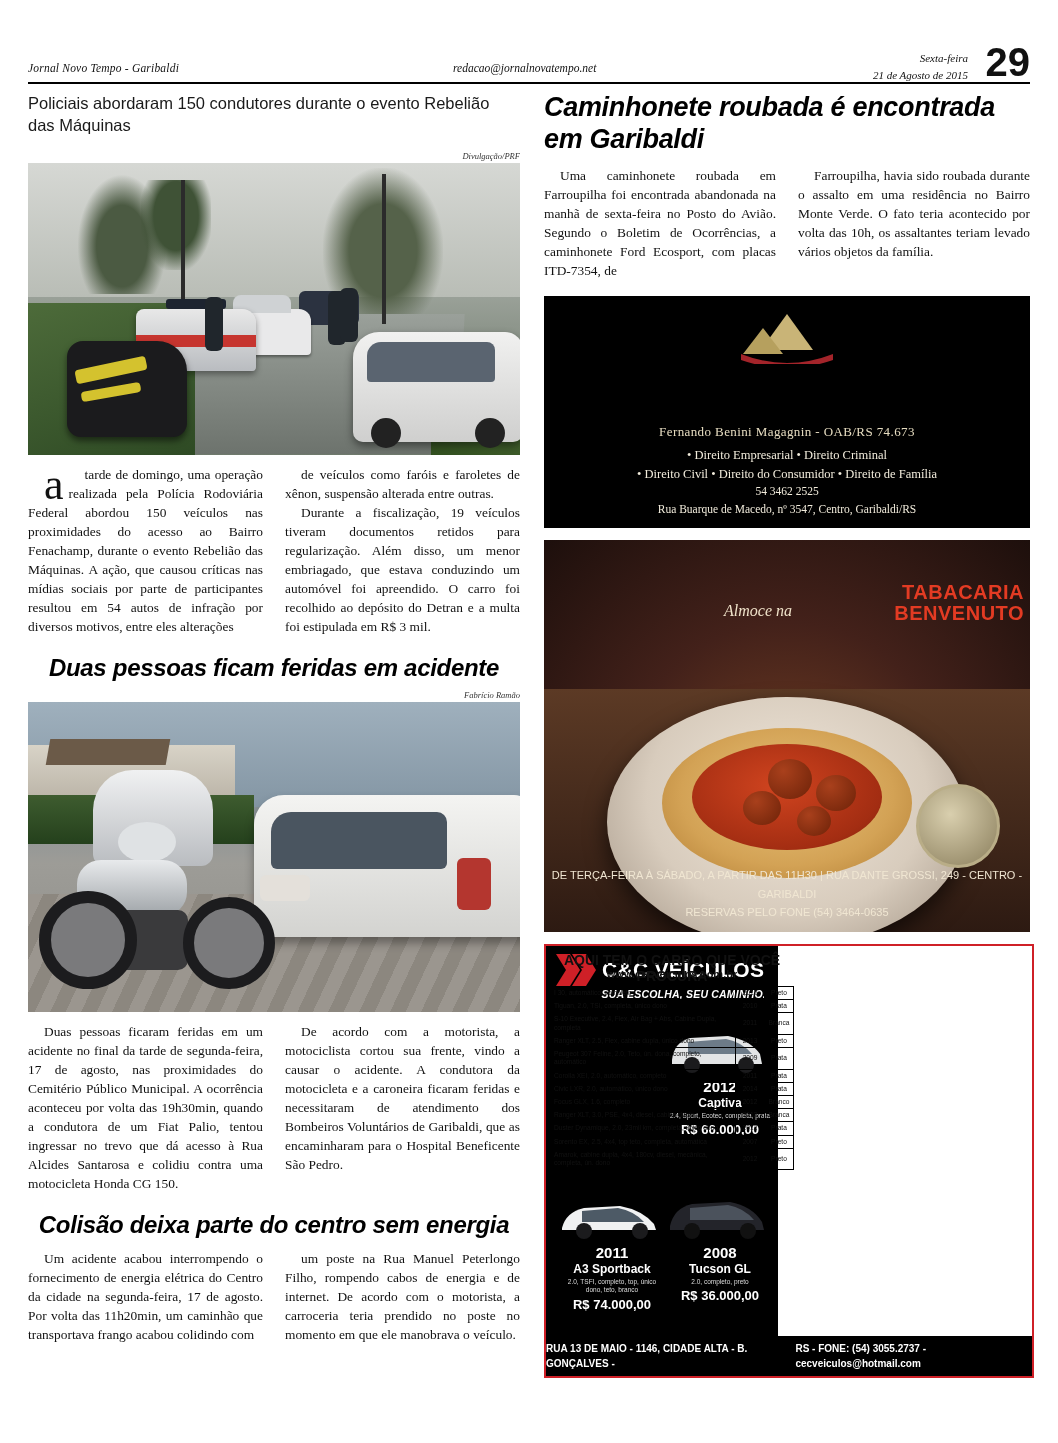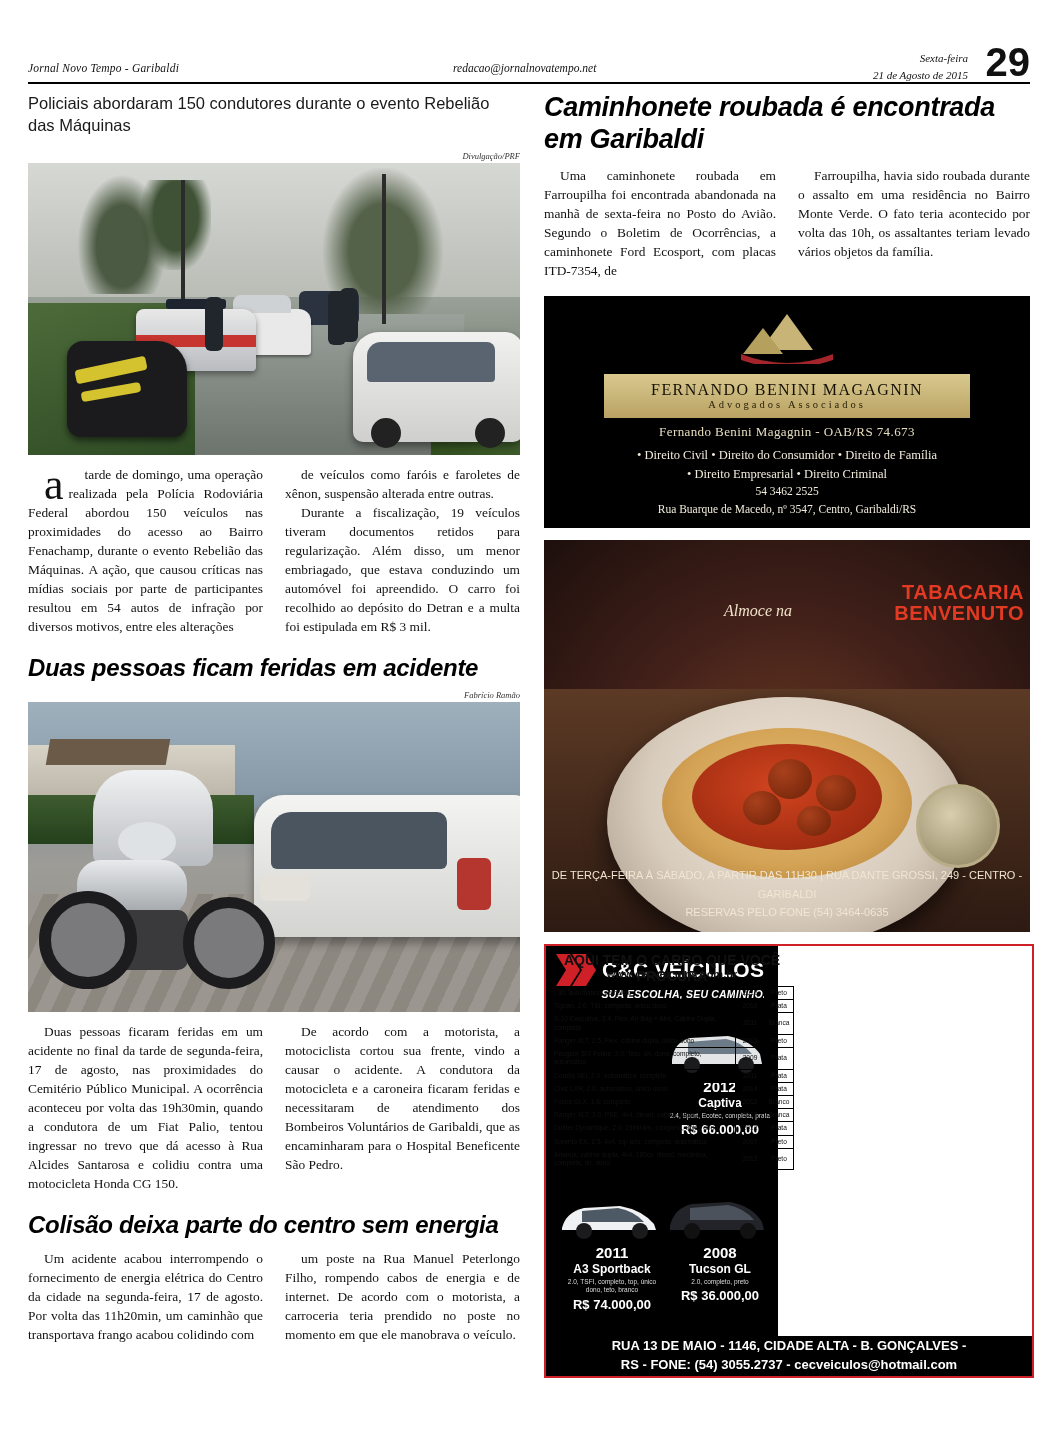--- a/index.html
+++ b/index.html
@@ -25,21 +25,21 @@
   .subhead{font-family:"Liberation Sans",sans-serif;font-size:16.5px;line-height:1.35;color:#1a1a1a;margin-bottom:14px;}
 
   .photo{position:relative;width:100%;overflow:hidden;}
   .credit{font-size:8.5px;font-style:italic;text-align:right;color:#333;margin-bottom:2px;}
 
   .body2{column-count:2;column-gap:22px;font-size:13.4px;line-height:1.42;text-align:justify;color:#111;margin-top:10px;}
   .body2 p{margin:0 0 0 0;text-indent:16px;}
   .dropcapP{text-indent:0;}
   .dropcapP::first-letter{float:left;font-size:44px;line-height:36px;padding:2px 5px 0 0;font-weight:normal;}
 
-  h2.sec{font-family:"Liberation Sans",sans-serif;font-style:italic;font-weight:bold;font-size:24px;color:#000;margin:18px 0 8px 0;letter-spacing:-.3px;}
+  h2.sec{font-family:"Liberation Sans",sans-serif;font-style:italic;font-weight:bold;font-size:24px;color:#000;margin:18px 0 8px 0;letter-spacing:-.3px;text-align:center;}
   h2.secR{font-family:"Liberation Sans",sans-serif;font-style:italic;font-weight:bold;font-size:27px;color:#000;margin:0 0 10px 0;line-height:1.18;letter-spacing:-.3px;}
 
   
   .ph1{height:292px;background:linear-gradient(180deg,#c9ccc8 0%,#aeb3ad 28%,#8f978d 55%,#6f7a6c 100%);}
   .ph1 .sky{position:absolute;left:0;top:0;width:100%;height:46%;background:linear-gradient(180deg,#d6d8d4,#b9bdb6);}
   .ph1 .grassL{position:absolute;left:0;bottom:0;width:34%;height:52%;background:linear-gradient(160deg,#4d6b3a,#2e4a24);}
   .ph1 .grassR{position:absolute;right:0;bottom:0;width:18%;height:26%;background:linear-gradient(200deg,#56743f,#32501f);}
   .ph1 .road{position:absolute;left:26%;bottom:0;width:62%;height:48%;background:linear-gradient(180deg,#9aa09a,#6d736d);transform:skewX(-3deg);}
   .ph1 .treeA{position:absolute;left:10%;top:4%;width:90px;height:120px;background:radial-gradient(ellipse at 50% 60%,#4b5a42 40%,rgba(90,105,80,0) 70%);}
   .ph1 .treeB{position:absolute;left:60%;top:2%;width:120px;height:150px;background:radial-gradient(ellipse at 50% 55%,#55624a 40%,rgba(100,112,92,0) 72%);}
@@ -115,21 +115,21 @@
   .adCar .cell .carimg{width:104px;height:58px;position:relative;margin-bottom:2px;}
   .adCar .cell .yr{font-family:"Liberation Sans",sans-serif;font-weight:bold;font-size:15px;}
   .adCar .cell .nm{font-family:"Liberation Sans",sans-serif;font-weight:bold;font-size:12px;margin-top:1px;}
   .adCar .cell .ds{font-family:"Liberation Sans",sans-serif;font-size:6.5px;line-height:1.3;color:#ddd;margin:2px 2px 2px;}
   .adCar .cell .pr{font-family:"Liberation Sans",sans-serif;font-weight:bold;font-size:13px;}
   .adCar .rtitle{position:absolute;left:6px;top:6px;width:240px;text-align:center;font-family:"Liberation Sans",sans-serif;font-weight:bold;font-size:14px;color:#111;}
   .adCar .rsite{position:absolute;left:6px;top:22px;width:240px;text-align:center;font-family:"Liberation Sans",sans-serif;font-weight:bold;font-size:11px;color:#111;}
   .adCar table{position:absolute;left:4px;top:40px;width:244px;border-collapse:collapse;font-family:"Liberation Sans",sans-serif;font-size:6.6px;color:#111;}
   .adCar td{border:.5px solid #000;padding:2px 3px;vertical-align:middle;line-height:1.25;}
   .adCar td.c{text-align:center;width:22px;}
-  .adCar .foot{position:absolute;left:0;bottom:0;width:100%;height:40px;background:#000;color:#fff;font-family:"Liberation Sans",sans-serif;font-size:13px;display:flex;flex-direction:column;align-items:center;justify-content:flex-start;line-height:1.5;font-weight:bold;}
+  .adCar .foot{position:absolute;left:0;bottom:0;width:100%;height:40px;background:#000;color:#fff;font-family:"Liberation Sans",sans-serif;font-size:10px;display:flex;flex-direction:row;align-items:center;justify-content:space-between;line-height:1.5;font-weight:bold;}
 </style>
 </head>
 <body>
 
 <div class="page">
  <div class="inner">
 
   <div class="masthead">
     <div class="mast-left">Jornal Novo Tempo - Garibaldi</div>
     <div class="mast-mid">redacao@jornalnovatempo.net</div>
@@ -227,28 +227,24 @@
         <p>Uma caminhonete roubada em Farroupilha foi encontrada abandonada na manhã de sexta-feira no Posto do Avião. Segundo o Boletim de Ocorrências, a caminhonete Ford Ecosport, com placas ITD-7354, de</p>
         <p>Farroupilha, havia sido roubada durante o assalto em uma residência no Bairro Monte Verde. O fato teria acontecido por volta das 10h, os assaltantes teriam levado vários objetos da família.</p>
       </div>
 
       <div class="adLaw">
         <svg class="mtn" viewBox="0 0 120 54">
           <polygon points="60,4 86,40 34,40" fill="#c9b477"></polygon>
           <polygon points="36,18 56,44 16,44" fill="#b6a05e"></polygon>
           <path d="M14 44 Q60 62 106 44 L106 50 Q60 66 14 50 Z" fill="#a3242a"></path>
         </svg>
-        <div class="nameBar">
-          <div class="n1">FERNANDO BENINI MAGAGNIN</div>
-          <div class="n2">Advogados Associados</div>
-        </div>
         <div class="oab">Fernando Benini Magagnin - OAB/RS 74.673</div>
         <div class="areas">
+          <div>• Direito Empresarial • Direito Criminal</div>
           <div>• Direito Civil • Direito do Consumidor • Direito de Família</div>
-          <div>• Direito Empresarial • Direito Criminal</div>
         </div>
         <div class="contact">
           <div>54 3462 2525</div>
           <div>Rua Buarque de Macedo, nº 3547, Centro, Garibaldi/RS</div>
         </div>
       </div>
 
       <div class="adFood">
         <div class="bg"></div>
         <div class="table"></div>

